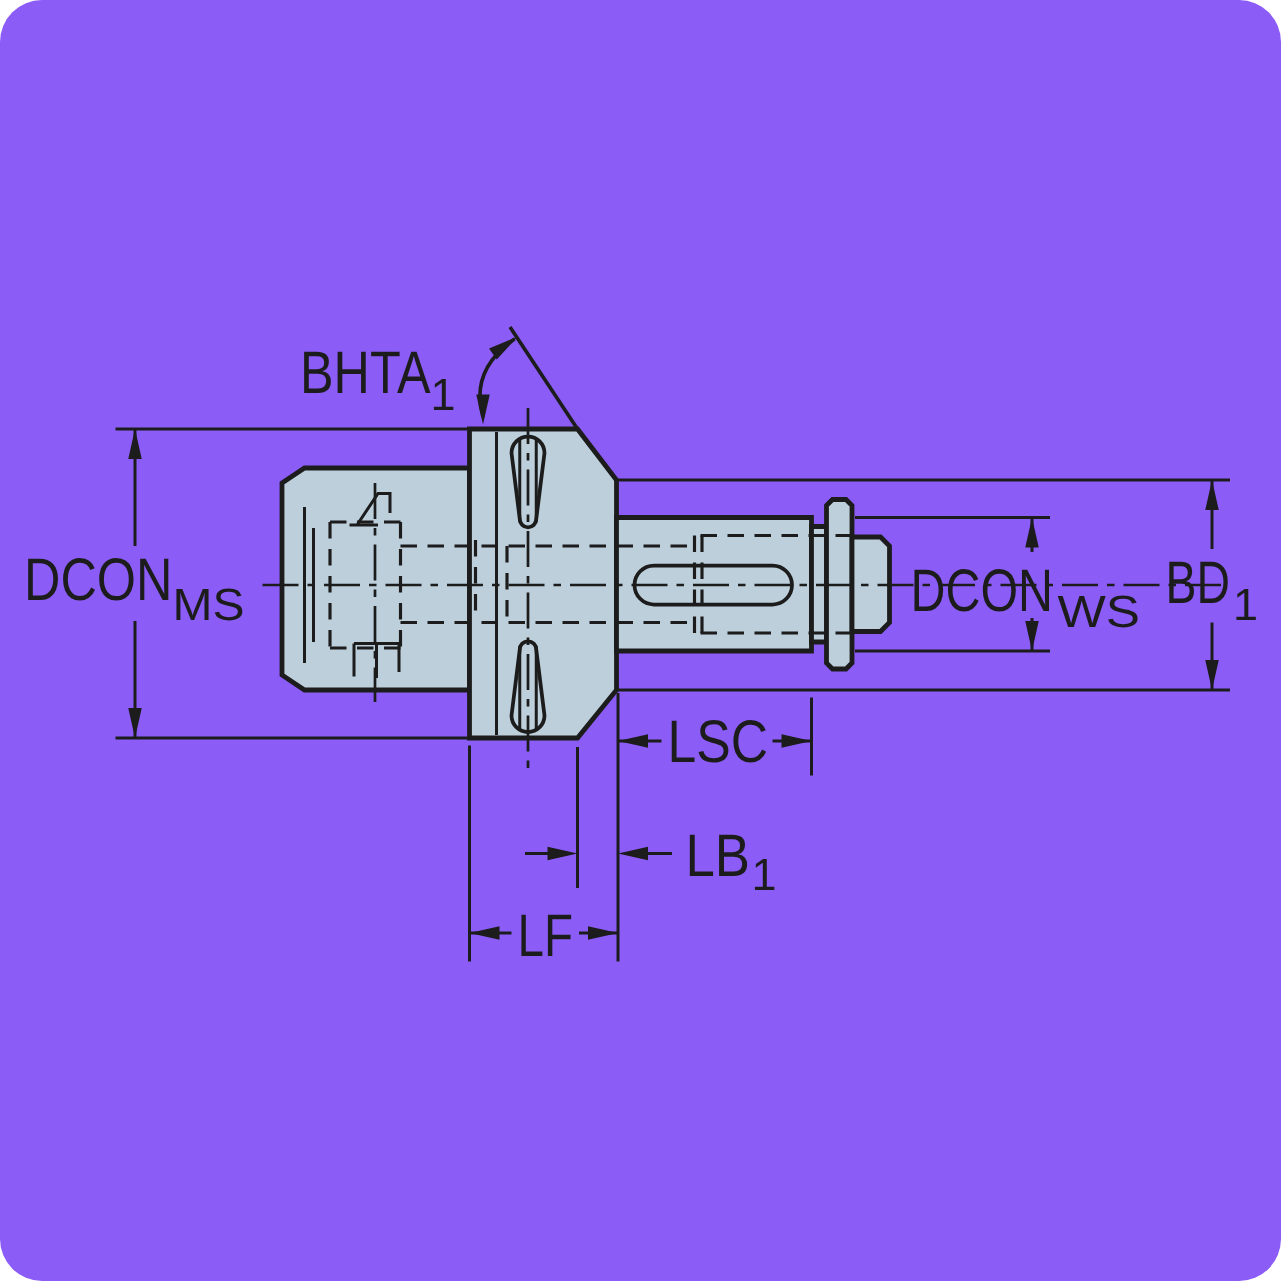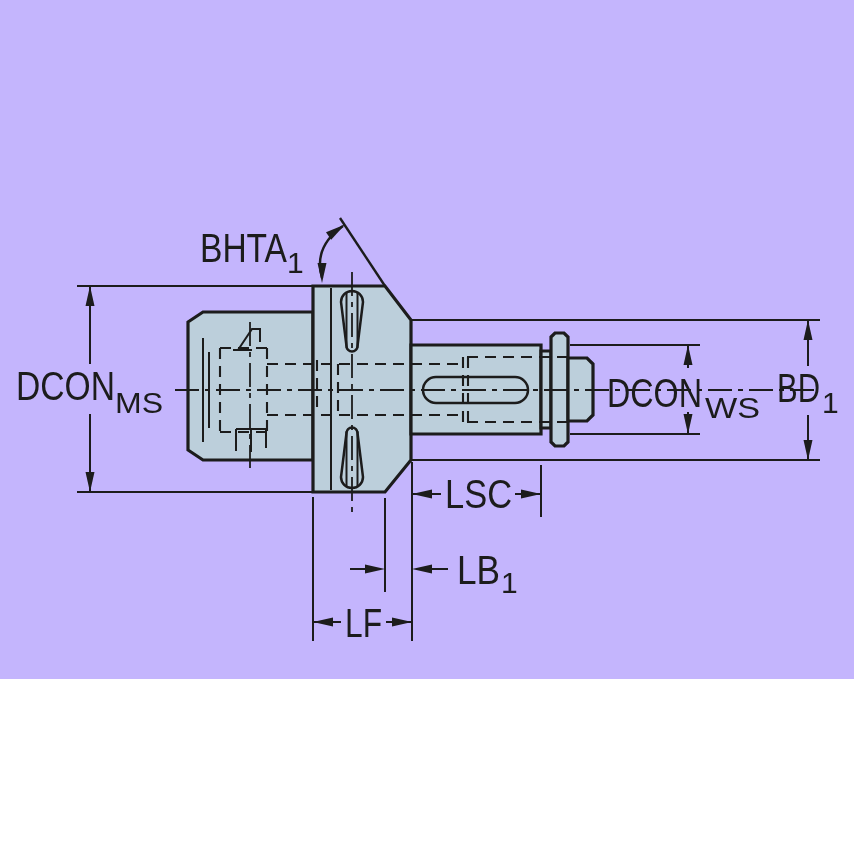--- a/index.html
+++ b/index.html
@@ -1,16 +1,16 @@
 <!DOCTYPE html>
 <html><head>
 <meta charset="utf-8">
 <style>
   html,body{margin:0;padding:0;background:#ffffff;}
-  .stage{width:854px;height:679px;position:relative;background:#c4b5fd;overflow:hidden;}
+  .stage{width:854px;height:854px;position:relative;background:#8b5cf6;overflow:hidden;border-radius:28px;}
   svg{display:block;}
   text{font-family:"Liberation Sans", sans-serif; fill:#1c1c1c;}
   .t-main{font-size:40px;}
   .t-sub{font-size:30px;}
   .bodyfill{fill:#bccfdb;stroke:#1c1c1c;stroke-width:3.2;stroke-linejoin:miter;}
   .thin{fill:none;stroke:#1c1c1c;stroke-width:2;}
   .dim{fill:none;stroke:#1c1c1c;stroke-width:2;}
   .hid{fill:none;stroke:#1c1c1c;stroke-width:2.1;stroke-dasharray:11 7;}
   .cl{fill:none;stroke:#1c1c1c;stroke-width:1.8;stroke-dasharray:24 6 5 6;}
   .arr{fill:#1c1c1c;stroke:none;}

